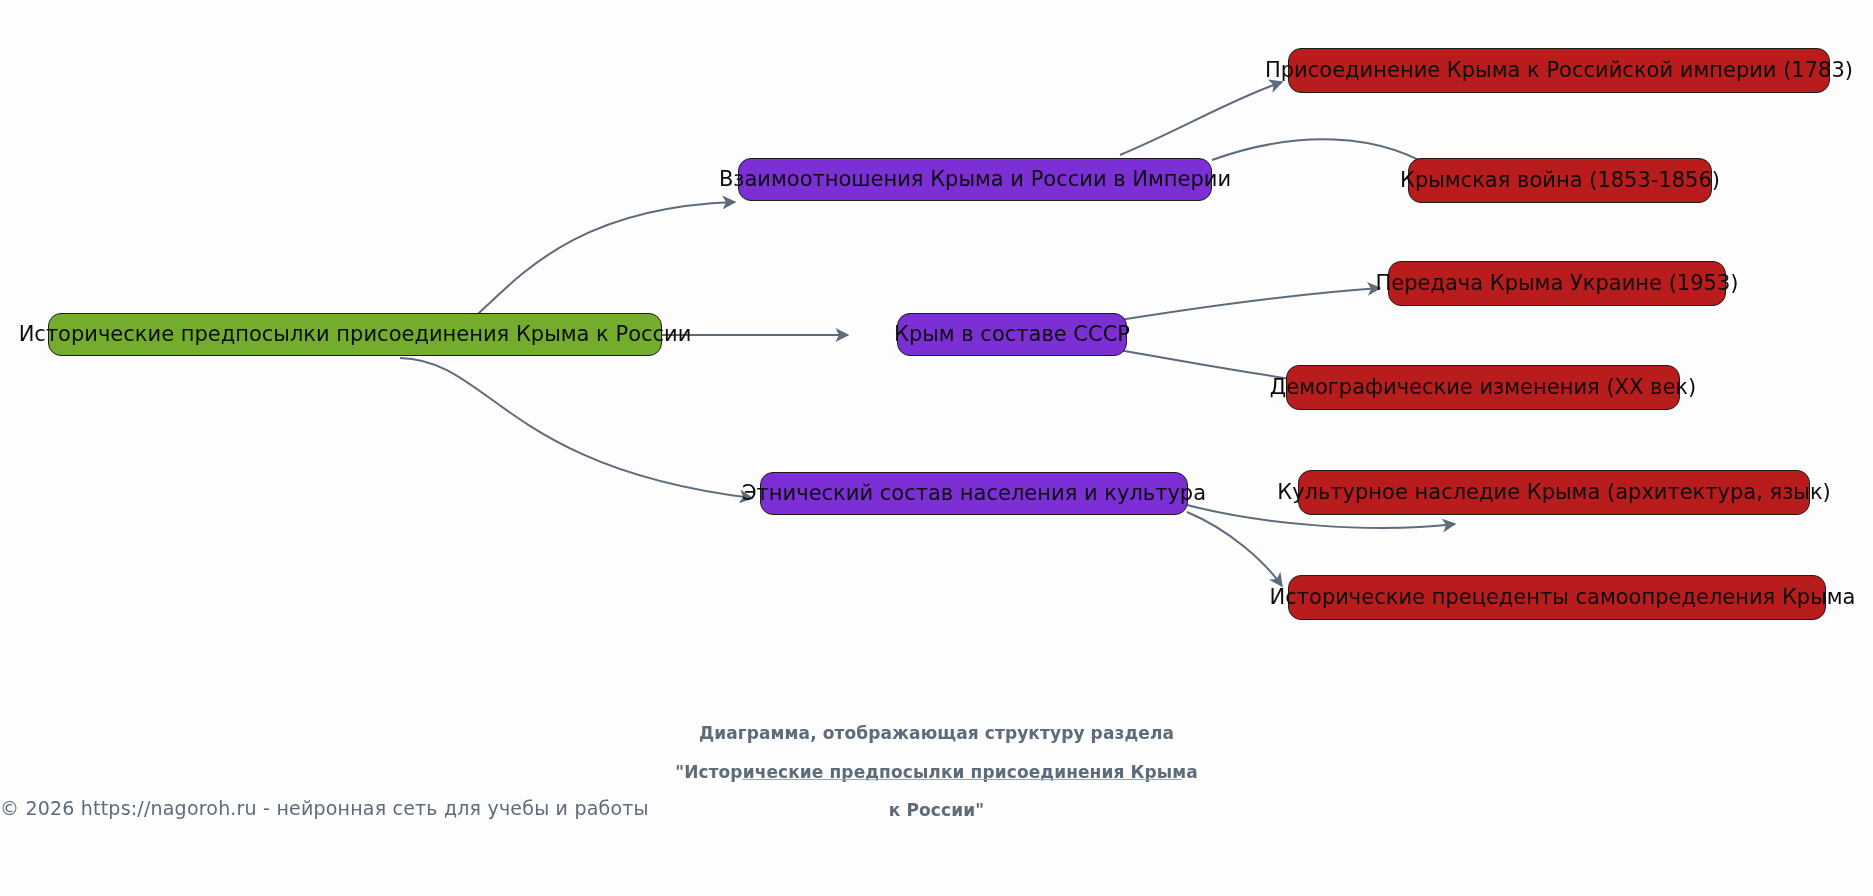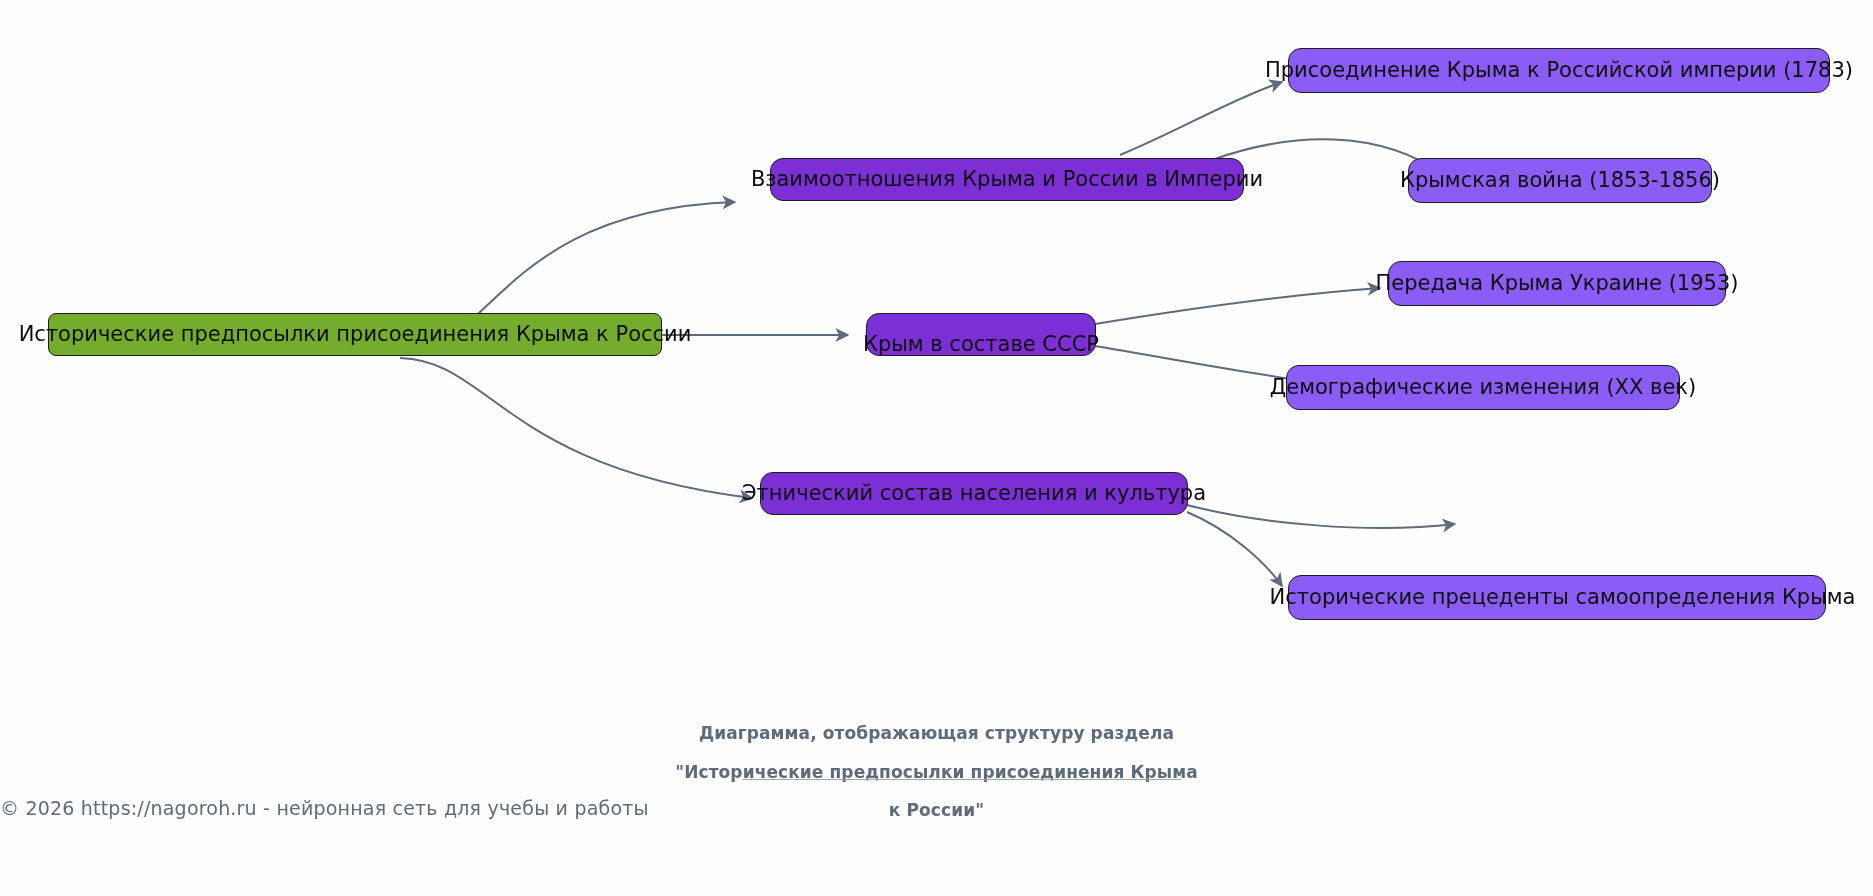--- a/index.html
+++ b/index.html
@@ -37,37 +37,37 @@
     display: flex;
     align-items: center;
     justify-content: center;
     white-space: nowrap;
     line-height: 1;
   }
 
   .node-root {
     background: #74ad2d;
     border: 1.6px solid #1b1b1b;
-    border-radius: 8px;
+    border-radius: 13px;
     color: #0d0d0d;
     font-size: 21px;
     padding: 0 14px;
   }
 
   .node-branch {
     background: #7b2fd4;
     border: 1.6px solid #1b1b1b;
     border-radius: 13px;
     color: #0d0d0d;
     font-size: 21px;
     padding: 0 14px;
   }
 
   .node-leaf {
-    background: #8b5cf6;
+    background: #b91c1c;
     border: 1.7px solid #1b1b1b;
     border-radius: 13px;
     color: #0d0d0d;
     font-size: 21px;
     padding: 0 16px;
   }
 
   #caption {
     position: absolute;
     left: 0;
@@ -127,25 +127,25 @@
     <path d="M 1089 345 C 1180 360 1270 378 1350 387" fill="none" stroke="#5d6b7a" stroke-width="2" marker-end="url(#arrow)"></path>
 
     <path d="M 1187 505 C 1260 524 1370 534 1455 524" fill="none" stroke="#5d6b7a" stroke-width="2" marker-end="url(#arrow)"></path>
     <path d="M 1187 512 C 1230 530 1265 562 1282 586" fill="none" stroke="#5d6b7a" stroke-width="2" marker-end="url(#arrow)"></path>
   </svg>
 
   <div class="node node-root" style="left:48px; top:313px; width:614px; height:43px;">
     <span>Исторические предпосылки присоединения Крыма к России</span>
   </div>
 
-  <div class="node node-branch" style="left:738px; top:158px; width:474px; height:43px;margin-left:32px;">
+  <div class="node node-branch" style="left:738px; top:158px; width:474px; height:43px;">
     <span>Взаимоотношения Крыма и России в Империи</span>
   </div>
 
-  <div class="node node-branch" style="left:866px; top:313px; width:230px; height:43px;align-items:flex-end;">
+  <div class="node node-branch" style="left:897px; top:313px; width:230px; height:43px;">
     <span>Крым в составе СССР</span>
   </div>
 
   <div class="node node-branch" style="left:760px; top:472px; width:428px; height:43px;">
     <span>Этнический состав населения и культура</span>
   </div>
 
   <div class="node node-leaf" style="left:1288px; top:48px; width:542px; height:45px;">
     <span>Присоединение Крыма к Российской империи (1783)</span>
   </div>
@@ -155,20 +155,23 @@
   </div>
 
   <div class="node node-leaf" style="left:1388px; top:261px; width:338px; height:45px;">
     <span>Передача Крыма Украине (1953)</span>
   </div>
 
   <div class="node node-leaf" style="left:1286px; top:365px; width:394px; height:45px;">
     <span>Демографические изменения (XX век)</span>
   </div>
 
+  <div class="node node-leaf" style="left:1298px; top:470px; width:512px; height:45px;">
+    <span>Культурное наследие Крыма (архитектура, язык)</span>
+  </div>
 
   <div class="node node-leaf" style="left:1288px; top:575px; width:538px; height:45px;padding-left:27px;">
     <span>Исторические прецеденты самоопределения Крыма</span>
   </div>
 
   <div id="caption">
     <div>Диаграмма, отображающая структуру раздела</div>
     <div>"Исторические предпосылки присоединения Крыма</div>
     <div>к России"</div>
   </div>

